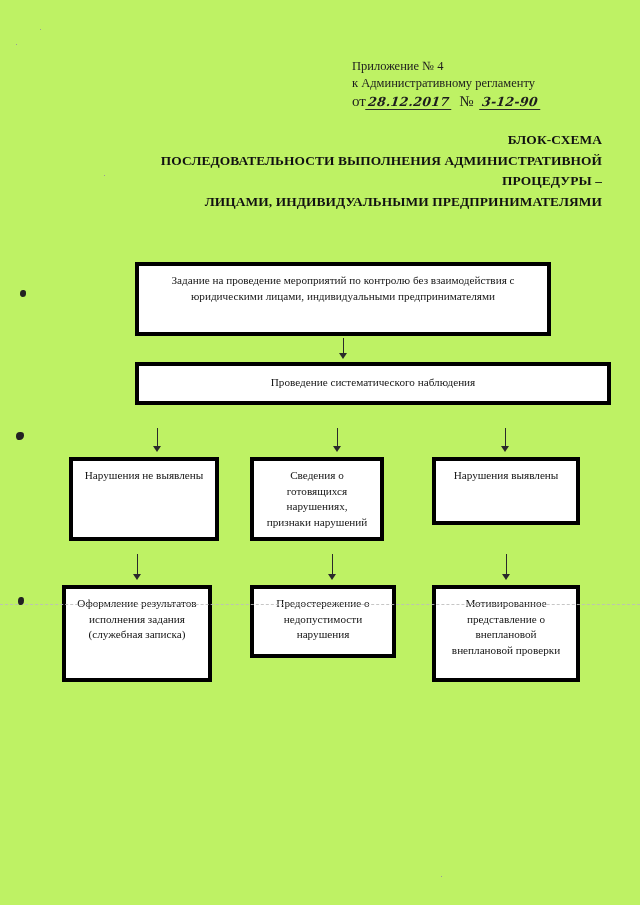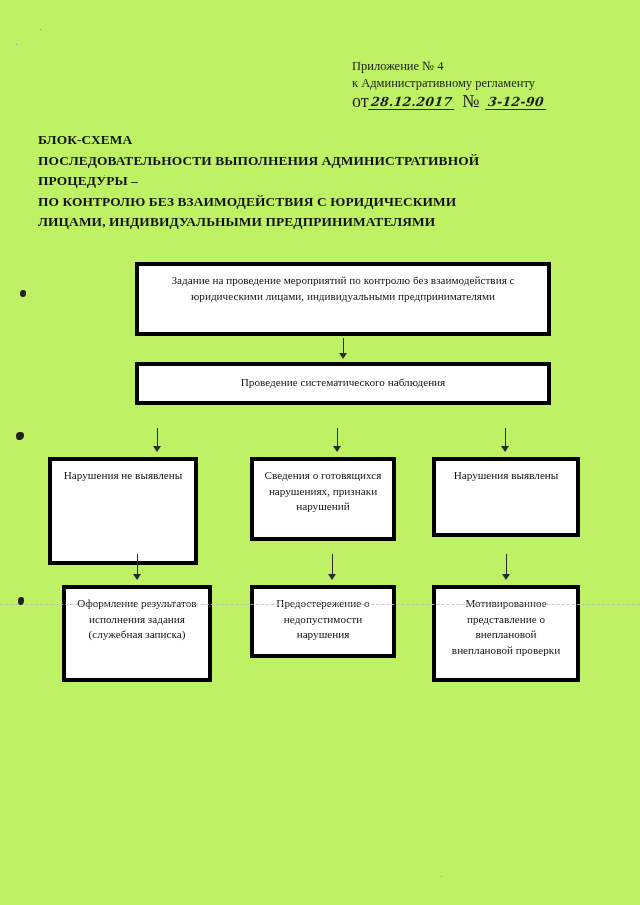--- a/index.html
+++ b/index.html
@@ -29,42 +29,42 @@
     line-height: 17px;
     color: #1d1d1d;
   }
   .header-line { white-space: nowrap; }
   .hw-row {
     display: flex;
     align-items: flex-end;
     white-space: nowrap;
     margin-top: 1px;
   }
-  .hw-label { font-size: 18px; }
+  .hw-label { font-size: 15px; }
   .handwritten {
     font-family: "DejaVu Serif", serif;
     font-style: italic;
     font-weight: 700;
     font-size: 12.5px;
     letter-spacing: 0.3px;
     border-bottom: 1px solid #2a2a2a;
     padding: 0 3px 0 2px;
     transform: skewX(-6deg);
     display: inline-block;
     line-height: 14px;
   }
   .hw-gap { display: inline-block; width: 7px; }
 
   
   .doc-title {
     position: absolute;
     left: 38px;
     top: 130px;
     width: 564px;
-    text-align: left;
+    text-align: right;
     font-weight: 700;
     font-size: 13.4px;
     line-height: 20.5px;
     letter-spacing: 0.1px;
     color: #111111;
   }
   .doc-title .t-line { display: block; }
 
   
   .box {
@@ -77,25 +77,25 @@
     line-height: 15.5px;
     color: #161616;
   }
   .box .box-text {
     display: block;
     padding: 7px 9px 0 9px;
   }
   .box.single .box-text { padding-top: 9px; }
 
   #box-task      { left: 135px; top: 262px; width: 416px; height: 74px; }
-  #box-observe   { left: 135px; top: 362px; width: 416px; height: 43px; }
-
-  #box-no-viol   { left: 48px;  top: 457px; width: 150px; height: 108px; }
-  #box-info      { left: 250px; top: 457px; width: 146px; height: 84px; }
-  #box-viol      { left: 432px; top: 457px; width: 148px; height: 80px; }
+  #box-observe   { left: 135px; top: 362px; width: 476px; height: 43px; }
+
+  #box-no-viol   { left: 69px;  top: 457px; width: 150px; height: 84px; }
+  #box-info      { left: 250px; top: 457px; width: 134px; height: 84px; }
+  #box-viol      { left: 432px; top: 457px; width: 148px; height: 68px; }
 
   #box-result    { left: 62px;  top: 585px; width: 150px; height: 97px; }
   #box-warning   { left: 250px; top: 585px; width: 146px; height: 73px; }
   #box-motivated { left: 432px; top: 585px; width: 148px; height: 97px; }
 
   
   .arrow {
     position: absolute;
     width: 11px;
   }
@@ -152,21 +152,20 @@
       <span class="hw-label">№</span>
       <span class="hw-gap"></span>
       <span class="handwritten">3-12-90</span>
     </div>
   </div>
 
   <div class="doc-title">
     <span class="t-line">БЛОК-СХЕМА</span>
     <span class="t-line">ПОСЛЕДОВАТЕЛЬНОСТИ ВЫПОЛНЕНИЯ АДМИНИСТРАТИВНОЙ</span>
     <span class="t-line">ПРОЦЕДУРЫ –</span>
-    <span class="t-line">ПО КОНТРОЛЮ БЕЗ ВЗАИМОДЕЙСТВИЯ С ЮРИДИЧЕСКИМИ</span>
     <span class="t-line">ЛИЦАМИ, ИНДИВИДУАЛЬНЫМИ ПРЕДПРИНИМАТЕЛЯМИ</span>
   </div>
 
   <div class="box" id="box-task">
     <span class="box-text">Задание на проведение мероприятий по контролю без взаимодействия с юридическими лицами, индивидуальными предпринимателями</span>
   </div>
 
   <div class="arrow" style="left:338px; top:338px; height:22px;">
     <div class="shaft" style="height:16px;"></div>
     <div class="head" style="top:15px;"></div>

